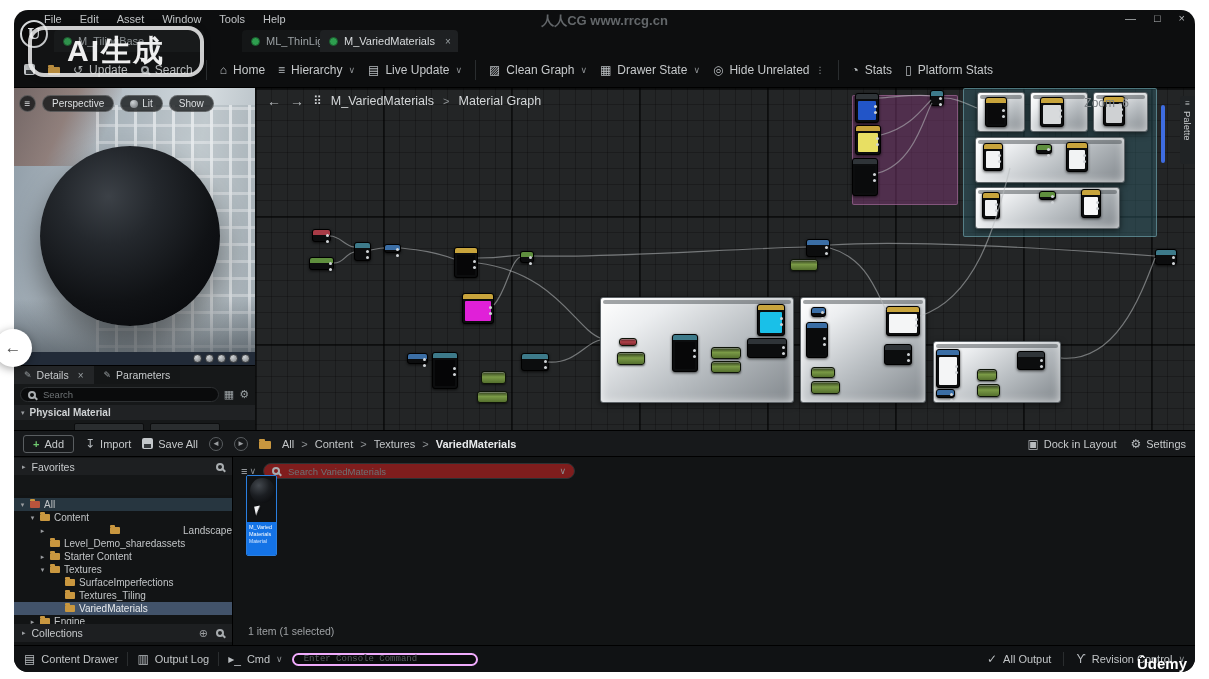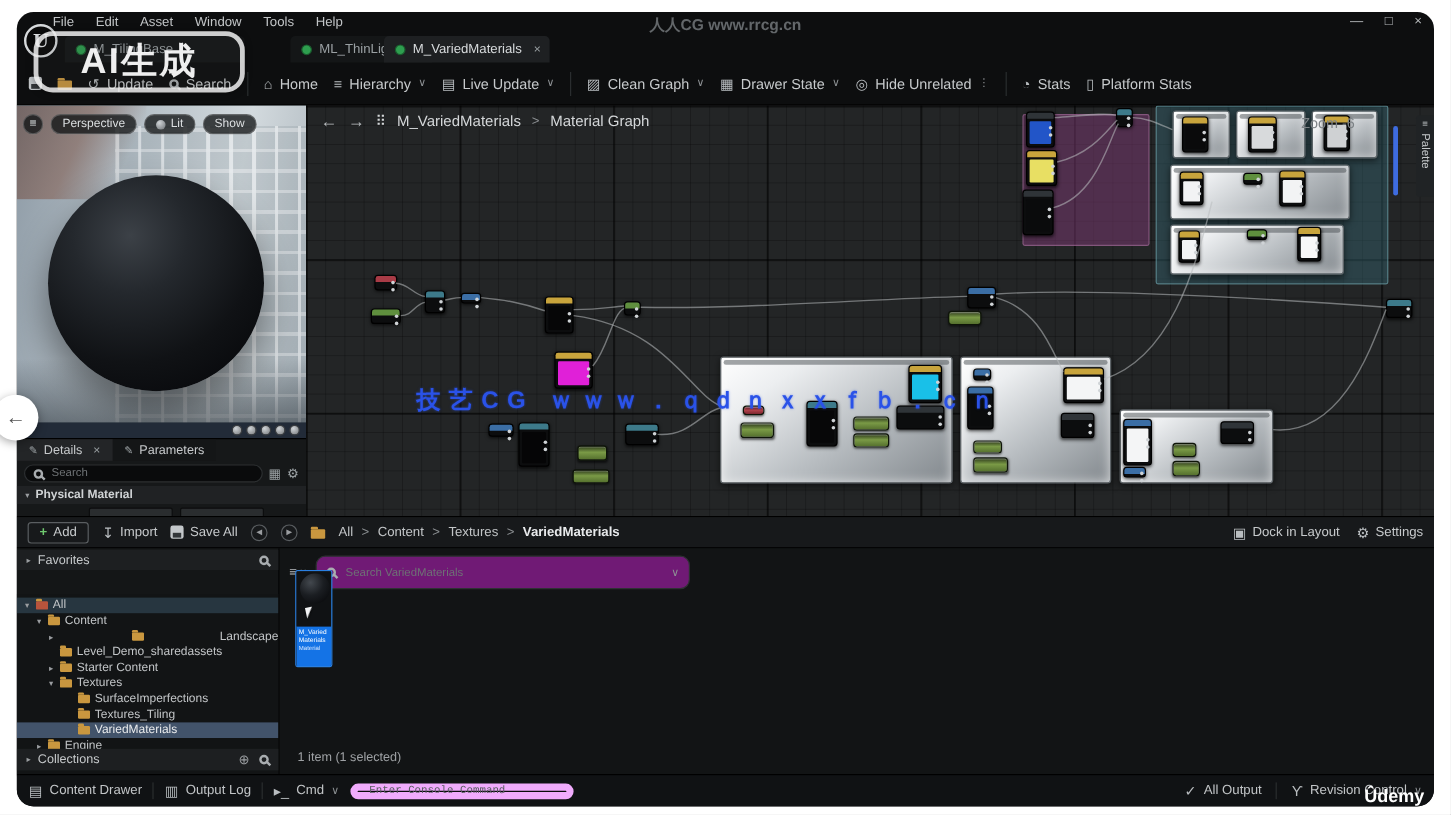--- a/index.html
+++ b/index.html
@@ -129,41 +129,41 @@
   .trow.sel{background:#42536a;color:#e8eaec;}
   .trow.hl{background:#273640;}
   .fold-s{width:10px;height:7px;background:#c9973f;border-radius:1px;position:relative;flex:none;}
   .fold-s::before{content:"";position:absolute;top:-2px;left:0;width:5px;height:2px;background:#c9973f;border-radius:1px 1px 0 0;}
   .coll-hdr{position:absolute;left:0;bottom:3px;width:100%;height:18px;display:flex;align-items:center;gap:6px;
     padding:0 8px;background:#1d1f21;font-size:10.5px;color:#c6c9cb;}
   .coll-hdr .icons{margin-left:auto;display:flex;gap:8px;align-items:center;color:#9a9da0;font-size:11px;}
   .cb-assets{position:absolute;left:219px;top:26px;right:0;bottom:0;background:#121415;}
   .filter-row{position:absolute;left:8px;top:6px;display:flex;align-items:center;gap:7px;}
   .filter-ic{color:#b9bdc0;font-size:11px;display:flex;align-items:center;gap:2px;}
-  .cb-search{width:312px;height:28px;background:#701a75;border:1px solid #2e3133;border-radius:8px;
+  .cb-search{width:312px;height:16px;background:#7f1d1d;border:1px solid #2e3133;border-radius:8px;
     display:flex;align-items:center;gap:6px;padding:0 8px;}
   .cb-search input{background:transparent;border:none;outline:none;color:#9a9da0;font-size:9.5px;width:100%;font-family:inherit;}
   .cb-search input::placeholder{color:#6e7275;}
   .cb-search .chev{margin-left:auto;}
   .tile{position:absolute;left:13px;top:18px;width:31px;height:81px;border:1px solid #2a7fe0;border-radius:2px;
     background:#1a1c1e;overflow:hidden;}
   .tile .thumb{height:46px;background:#101214;position:relative;}
   .tile .tsphere{position:absolute;left:3px;top:2px;width:25px;height:25px;border-radius:50%;
     background:radial-gradient(circle at 35% 30%,#43484e 0%,#1b1e22 45%,#08090b 90%);}
   .tile .label{height:33px;background:#1473e6;color:#fff;font-size:5.5px;line-height:7px;padding:2px 2px;}
   .tile .label .t2{color:#d8e8ff;font-size:5px;}
   .cursor-ic{position:absolute;left:8px;top:30px;width:0;height:0;border-left:6px solid #f2f3f4;
     border-bottom:9px solid transparent;transform:rotate(-12deg);filter:drop-shadow(0 1px 1px rgba(0,0,0,.8));}
   .cb-status{position:absolute;left:15px;bottom:8px;color:#9ea1a4;font-size:10.5px;}
   
   #statusbar{position:absolute;left:0;top:635px;width:100%;height:27px;background:#101214;border-top:1px solid #000;
     display:flex;align-items:center;gap:9px;padding:0 10px;}
   .sb-btn{display:flex;align-items:center;gap:6px;color:#c2c5c7;font-size:11px;white-space:nowrap;}
   .sb-sep{width:1px;height:14px;background:#2a2d2f;}
-  .console{width:186px;height:13px;background:#0a0b0c;border:6px solid #f0abfc;border-radius:7px;
+  .console{width:186px;height:13px;background:#0a0b0c;border:2px solid #f0abfc;border-radius:7px;
     display:flex;align-items:center;padding:0 8px;}
   .console input{background:transparent;border:none;outline:none;color:#9a9da0;font-size:9px;width:100%;font-family:"Liberation Mono","DejaVu Sans Mono",monospace;}
   .console input::placeholder{color:#585c60;}
   .sb-right{margin-left:auto;display:flex;align-items:center;gap:12px;}
   .udemy{position:absolute;right:8px;bottom:0px;color:#ffffff;font-weight:bold;font-size:15px;z-index:40;}
   
   .ai-badge{position:absolute;left:28px;top:26px;width:176px;height:51px;border:4px solid rgba(238,238,238,.85);
     border-radius:16px;display:flex;align-items:center;justify-content:center;z-index:60;
     color:rgba(255,255,255,.93);font-size:30px;font-weight:bold;letter-spacing:2px;
     background:rgba(60,60,60,.12);box-shadow:0 0 6px rgba(0,0,0,.35);}
@@ -350,21 +350,20 @@
       <span class="g-crumb">M_VariedMaterials</span>
       <span class="g-sep">&gt;</span>
       <span class="g-crumb">Material Graph</span>
     </div>
     <div class="g-zoom">Zoom -6</div>
     <div class="palette">
       <span style="font-size:8px;color:#c6c9cb;">≡</span>
       <span class="vtext">Palette</span>
     </div>
     <div class="g-scroll"></div>
-    <div class="g-watermark">技艺CG ｗｗｗ．ｑｄｎｘｘｆｂ．ｃｎ</div>
     <div id="scene">
         <div class="comment purple" style="left: 597px; top: 7px; width: 106px; height: 110px; position: absolute;"></div>
         <div class="comment teal" style="left: 708px; top: 0px; width: 194px; height: 149px; position: absolute;"></div>
         <div class="plate" style="left: 345px; top: 209px; width: 194px; height: 106px; position: absolute;"></div>
         <div class="plate" style="left: 545px; top: 209px; width: 126px; height: 106px; position: absolute;"></div>
         <div class="plate" style="left: 678px; top: 253px; width: 128px; height: 62px; position: absolute;"></div>
         <div class="plate" style="left: 722px; top: 4px; width: 48px; height: 40px; position: absolute;"></div>
         <div class="plate" style="left: 775px; top: 4px; width: 58px; height: 40px; position: absolute;"></div>
         <div class="plate" style="left: 838px; top: 4px; width: 55px; height: 40px; position: absolute;"></div>
         <div class="plate" style="left: 720px; top: 49px; width: 150px; height: 46px; position: absolute;"></div>

